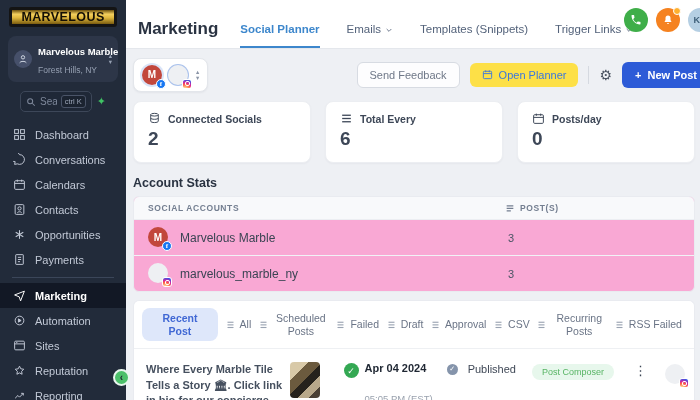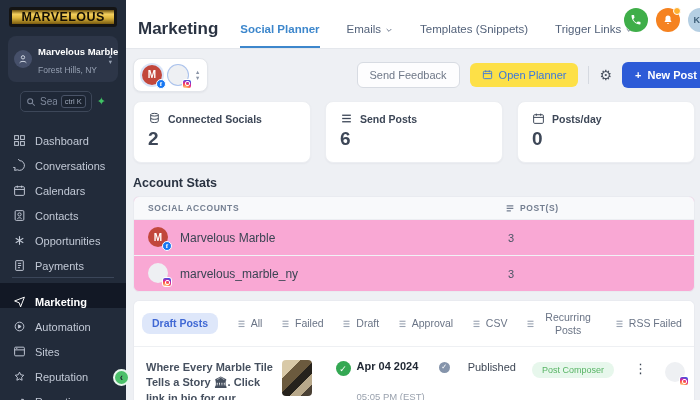--- a/index.html
+++ b/index.html
@@ -16,21 +16,21 @@
   .acc-loc { font-size:8.5px; color:#96a0b2; white-space:nowrap; }
   .acc-chev { display:flex; flex-direction:column; font-size:6.5px; color:#96a0b2; line-height:.9; }
   .search-row { margin:9px 20px 0; display:flex; align-items:center; gap:5px; }
   .search-box { flex:1; display:flex; align-items:center; gap:4px; border:1px solid #3d4759; border-radius:5px; padding:3px 5px; background:#1f2837; }
   .search-box svg { flex-shrink:0; }
   .search-box input { background:transparent; border:none; outline:none; width:100%; font-size:10px; color:#c2c9d6; font-family:"Liberation Sans",sans-serif; }
   .search-box input::placeholder { color:#7e889b; }
   .kbd { font-size:7.5px; border:1px solid #4a5468; border-radius:3px; padding:1px 3px; color:#9aa4b6; background:#1b2330; white-space:nowrap; }
   .sparkle { color:#3fc264; font-size:11px; flex-shrink:0; }
   .nav { margin-top:10px; flex:1; display:flex; flex-direction:column; }
-  .nav-item { display:flex; align-items:flex-end; gap:9px; padding:0 13px; height:25px; font-size:11px; color:#c2c9d6; cursor:pointer; flex-shrink:0; }
+  .nav-item { display:flex; align-items:center; gap:9px; padding:0 13px; height:25px; font-size:11px; color:#c2c9d6; cursor:pointer; flex-shrink:0; }
   .nav-item svg { width:13px; height:13px; flex-shrink:0; }
   .nav-item.active { background:#121825; color:#fff; font-weight:bold; }
   .nav-divider { height:1px; background:rgba(90,104,128,.45); margin:5px 12px; flex-shrink:0; }
   .collapse-btn { position:absolute; right:-4px; top:369px; width:17px; height:17px; border-radius:50%; background:#4cc06a; border:2px solid #e9f6ee; color:#1c2431; font-size:10px; font-weight:bold; display:flex; align-items:center; justify-content:center; z-index:6; cursor:pointer; line-height:1; }
 
   
   .main { flex:1; min-width:0; display:flex; flex-direction:column; background:#eef0f4; }
   .header { height:49px; flex-shrink:0; background:#fff; border-bottom:1px solid #e4e7ec; position:relative; display:flex; align-items:flex-end; padding:0 0 0 12px; gap:22px; }
   .page-title { font-size:17px; font-weight:bold; color:#2a3342; padding-bottom:9px; }
   .tabs { display:flex; gap:27px; height:100%; align-items:flex-end; }
@@ -91,21 +91,21 @@
   .ptab svg { flex-shrink:0; }
   .ptab.active { background:#dee7fa; color:#4068d4; border-radius:8px; padding:4px 10px; font-weight:bold; }
   .post-row { display:flex; align-items:flex-start; padding:13px 8px 12px 12px; }
   .post-text { width:208px; font-size:11px; font-weight:bold; color:#46505f; line-height:1.4; }
   .post-thumb { width:30px; height:36px; border-radius:4px; margin-left:6px; flex-shrink:0;
     background:linear-gradient(135deg,#d8c9a8 0 28%,#6b5a3e 28% 50%,#26221c 50% 66%,#b8a88a 66% 82%,#4a4034 82%); }
   .post-when { display:flex; gap:6px; margin-left:24px; }
   .check { width:15px; height:15px; border-radius:50%; background:#34a853; color:#fff; font-size:9px; display:flex; align-items:center; justify-content:center; margin-top:1px; flex-shrink:0; }
   .date-main { font-size:11px; font-weight:bold; color:#1f2733; white-space:nowrap; }
   .date-sub { font-size:9.5px; color:#9aa2ae; margin-top:19px; white-space:nowrap; }
-  .published { display:flex; gap:18px; align-items:center; font-size:11px; color:#3f4856; margin-left:14px; margin-top:1px; white-space:nowrap; }
+  .published { display:flex; gap:10px; align-items:center; font-size:11px; color:#3f4856; margin-left:14px; margin-top:1px; white-space:nowrap; }
   .pub-icon { width:11px; height:11px; border-radius:50%; background:#8594ab; color:#fff; font-size:7px; display:flex; align-items:center; justify-content:center; }
   .pill-source { background:#e7f7ec; color:#57b464; font-size:9px; padding:3px 10px; border-radius:10px; margin-left:16px; margin-top:2px; white-space:nowrap; }
   .kebab { margin-left:20px; color:#3a4453; font-size:13px; cursor:pointer; margin-top:1px; }
   .post-row .row-avatar { margin-left:18px; margin-top:2px; }
 </style>
 </head>
 <body>
 
 <div class="app">
 
@@ -332,21 +332,21 @@
           </div>
           <div class="stat-value">2</div>
         </div>
         <div class="stat-card">
           <div class="stat-label">
             <svg width="13" height="13" viewBox="0 0 24 24" fill="none" stroke="#3d4757" stroke-width="2.4">
                 <line x1="4" y1="6" x2="20" y2="6"></line>
                 <line x1="4" y1="12" x2="20" y2="12"></line>
                 <line x1="4" y1="18" x2="20" y2="18"></line>
               </svg>
-            <span>Send Posts</span>
+            <span>Total Every</span>
           </div>
           <div class="stat-value">6</div>
         </div>
         <div class="stat-card">
           <div class="stat-label">
             <svg width="13" height="13" viewBox="0 0 24 24" fill="none" stroke="#3d4757" stroke-width="1.8">
                 <rect x="3" y="5" width="18" height="16" rx="2"></rect>
                 <line x1="3" y1="10" x2="21" y2="10"></line>
                 <line x1="8" y1="3" x2="8" y2="7"></line>
                 <line x1="16" y1="3" x2="16" y2="7"></line>
@@ -392,29 +392,37 @@
             </span>
             <span>marvelous_marble_ny</span>
           </span>
           <span class="posts-cell">3</span>
         </div>
       </div>
 
       <div class="posts-card">
         <div class="posttabs">
           <div class="ptab active">
-              <span class="plabel">Draft Posts</span>
+              <span class="plabel">Recent Post</span>
             </div>
           <div class="ptab">
               <svg width="9" height="9" viewBox="0 0 24 24" fill="none" stroke="#9aa3b2" stroke-width="3">
                 <line x1="4" y1="6" x2="20" y2="6"></line>
                 <line x1="4" y1="13" x2="20" y2="13"></line>
                 <line x1="4" y1="20" x2="20" y2="20"></line>
               </svg>
               <span class="plabel">All</span>
+            </div>
+          <div class="ptab">
+              <svg width="9" height="9" viewBox="0 0 24 24" fill="none" stroke="#9aa3b2" stroke-width="3">
+                <line x1="4" y1="6" x2="20" y2="6"></line>
+                <line x1="4" y1="13" x2="20" y2="13"></line>
+                <line x1="4" y1="20" x2="20" y2="20"></line>
+              </svg>
+              <span class="plabel">Scheduled Posts</span>
             </div>
           <div class="ptab">
               <svg width="9" height="9" viewBox="0 0 24 24" fill="none" stroke="#9aa3b2" stroke-width="3">
                 <line x1="4" y1="6" x2="20" y2="6"></line>
                 <line x1="4" y1="13" x2="20" y2="13"></line>
                 <line x1="4" y1="20" x2="20" y2="20"></line>
               </svg>
               <span class="plabel">Failed</span>
             </div>
           <div class="ptab">

